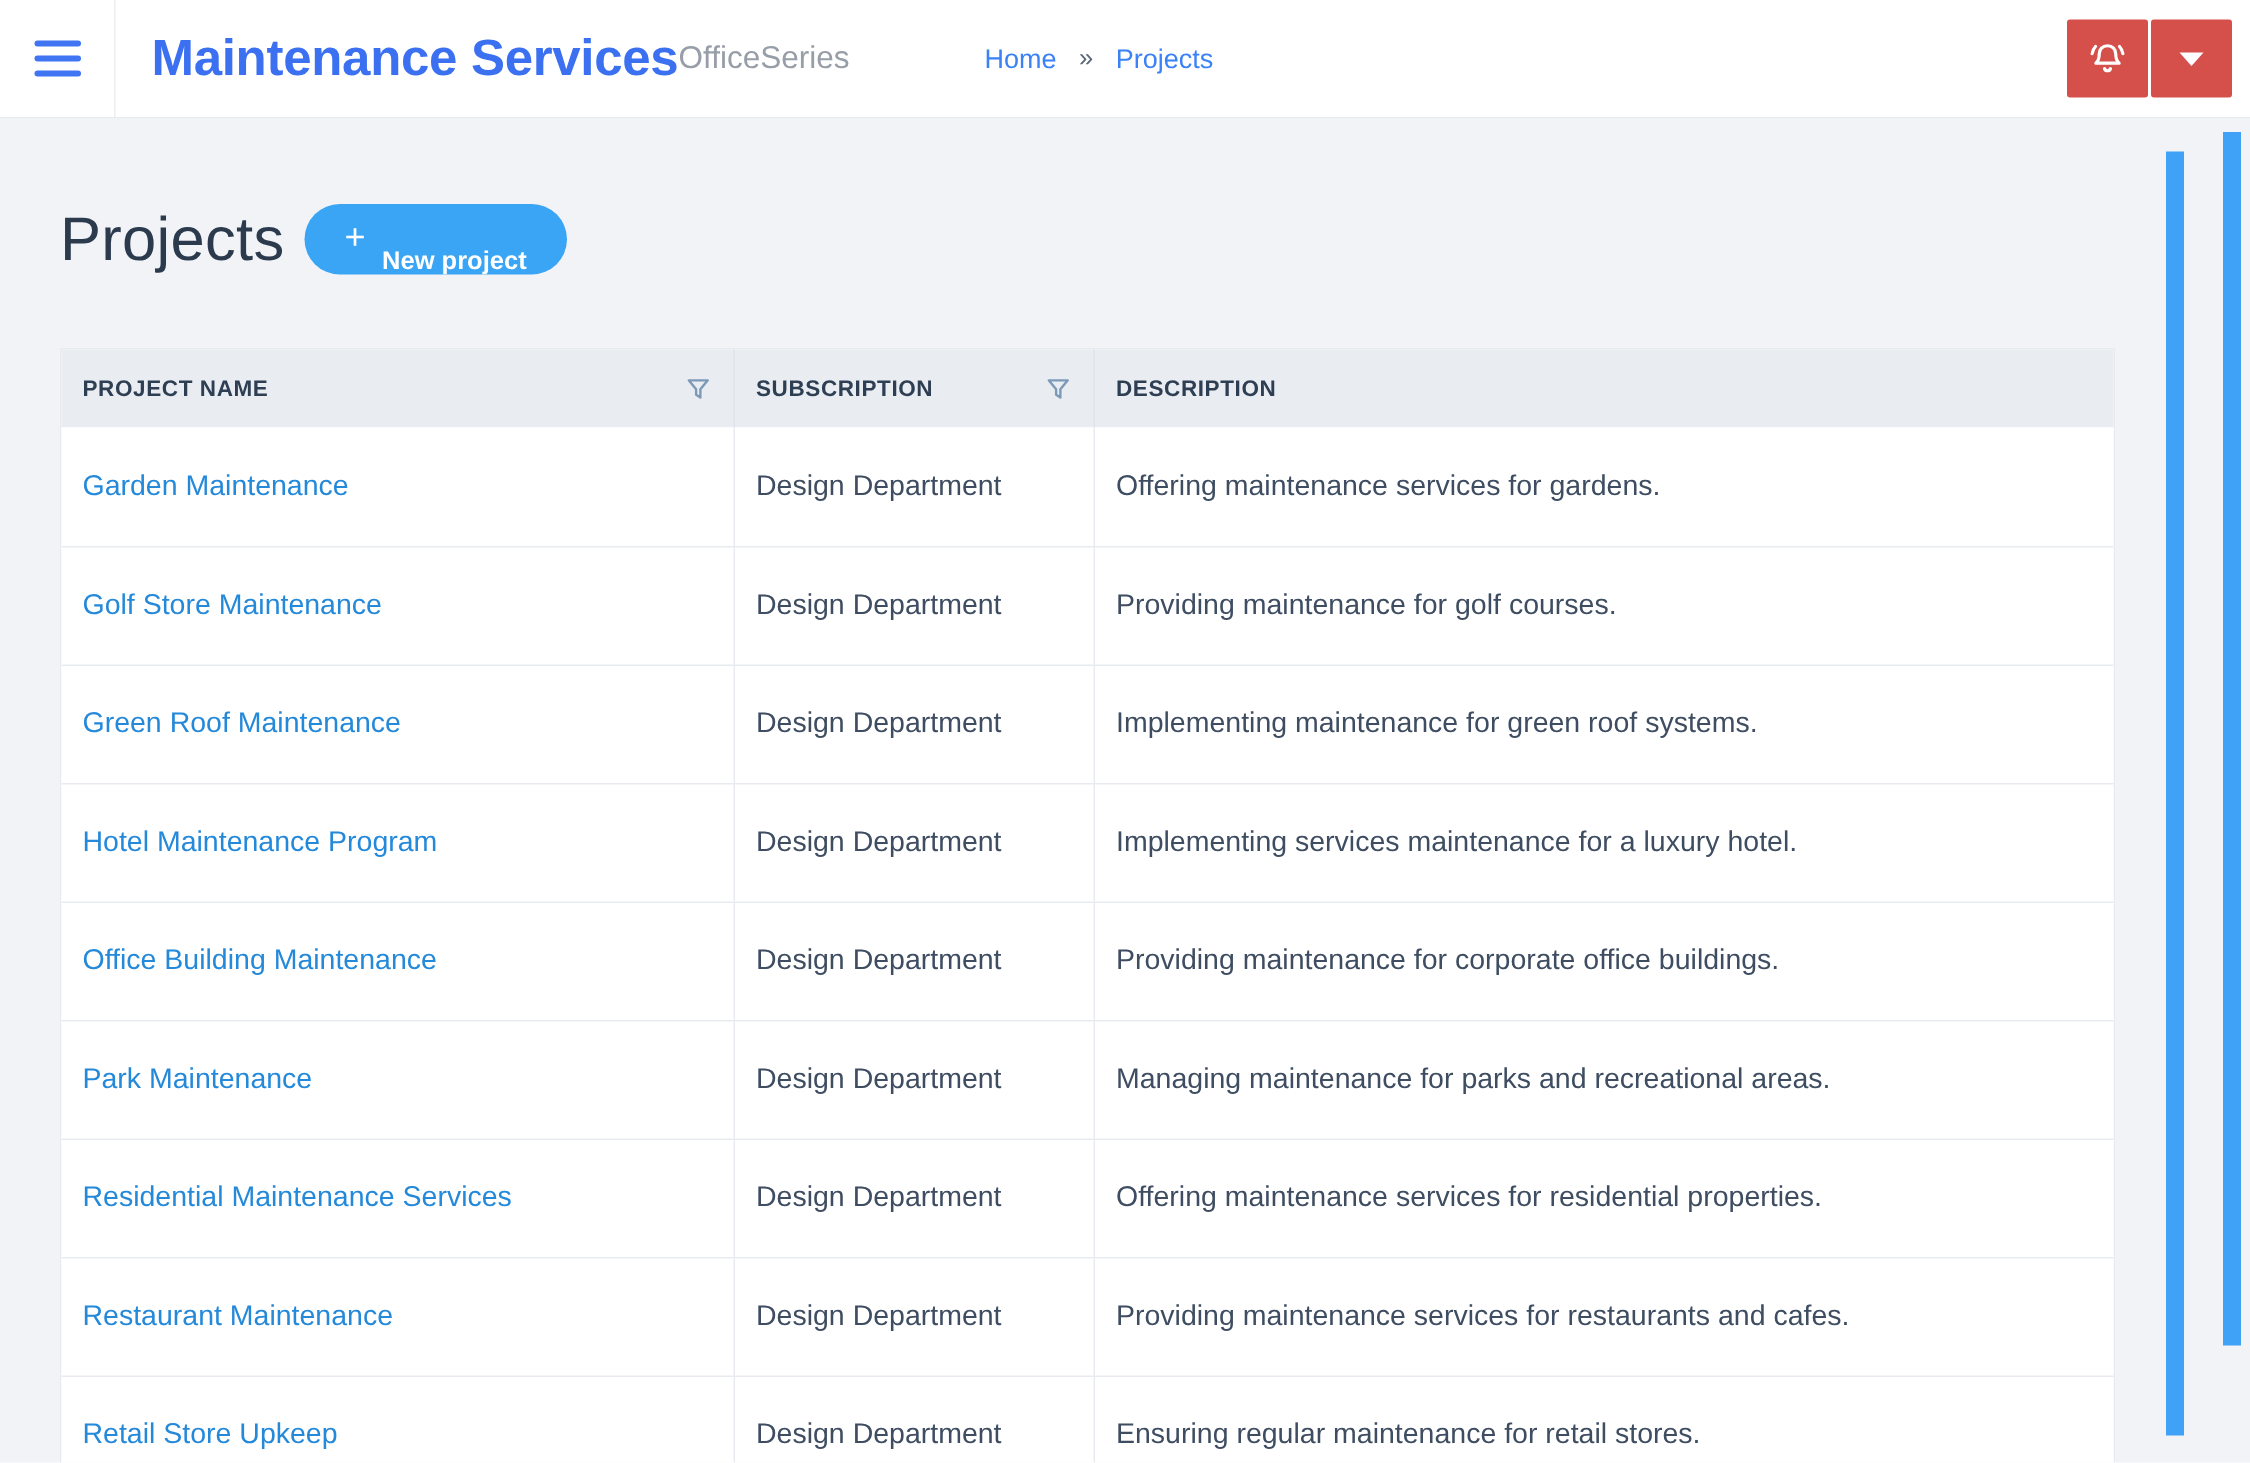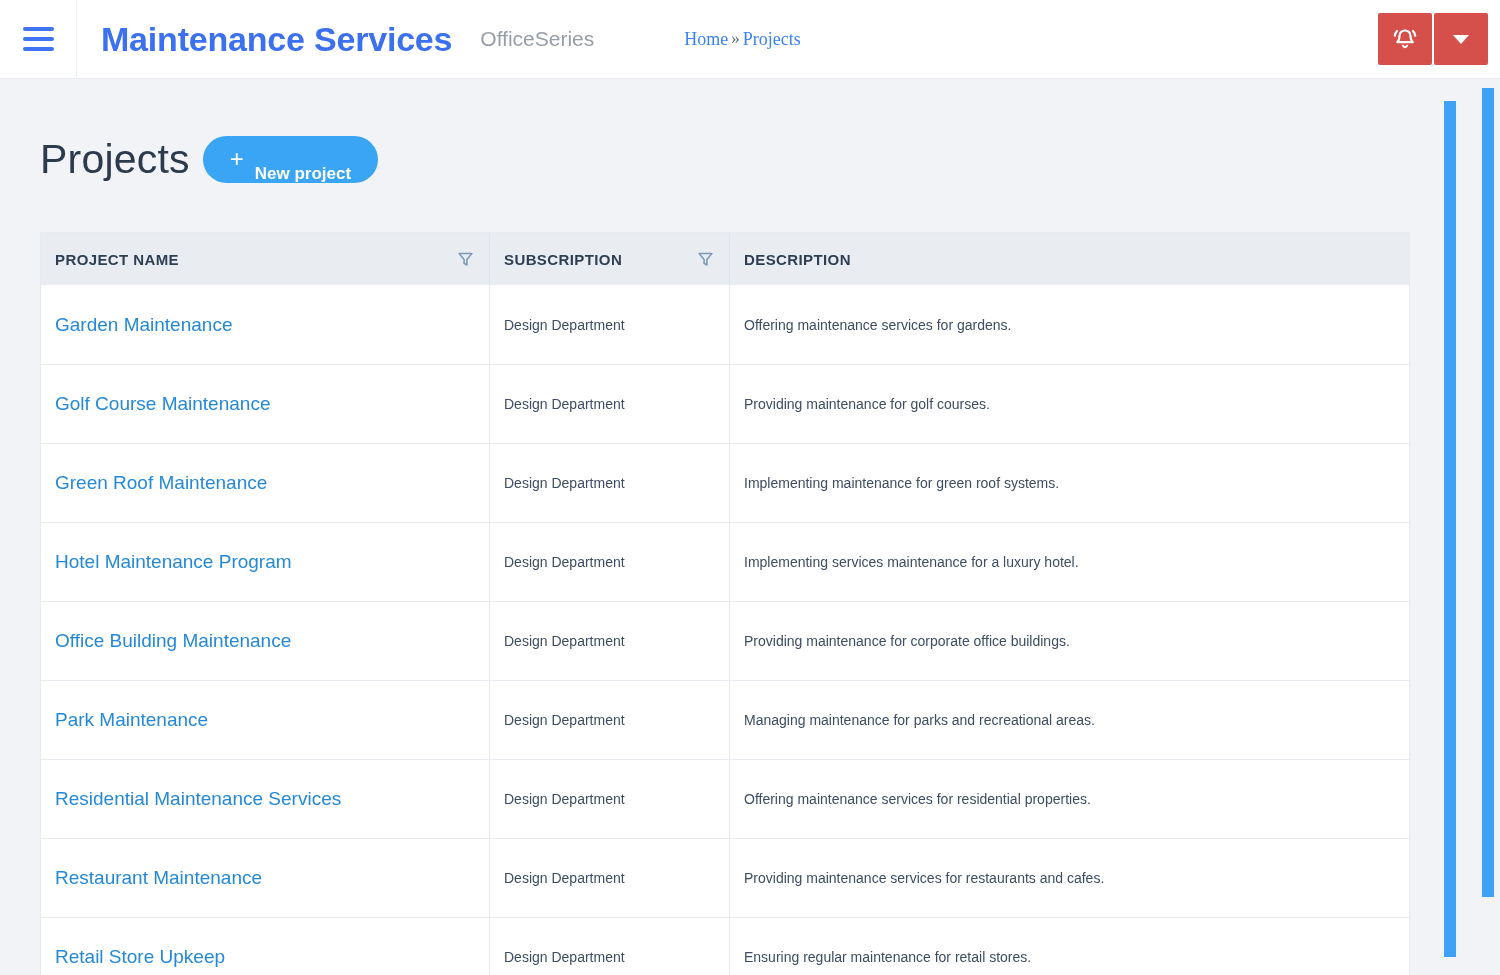--- a/index.html
+++ b/index.html
@@ -41,29 +41,27 @@
   .brand { display: flex; align-items: center; margin-left: 24px; }
   .brand-title {
     font-size: 34px;
     font-weight: 700;
     color: #3b70f1;
     letter-spacing: -0.2px;
   }
   .brand-suite {
     font-size: 21px;
     color: #979ea8;
-    margin-left: 28px;
   }
   .breadcrumb {
     margin-left: 90px;
     font-size: 18px;
     display: flex;
     align-items: flex-start;
-    gap: 3px;
-    font-family: Liberation Serif, serif;
+    gap: 15px;
   }
   .breadcrumb a { color: #3b82f6; text-decoration: none; cursor: pointer; }
   .breadcrumb .sep { color: #5a6678; font-size: 17px; }
   .topbar-spacer { flex: 1; }
   .topbar-actions { display: flex; gap: 2px; margin-right: 12px; }
   .action-btn {
     width: 54px;
     height: 52px;
     background: #d5504b;
     border: none;
@@ -146,21 +144,21 @@
     text-align: right;
   }
   .t-body .t-row:first-child { border-top: none; }
   .project-link {
     font-size: 19px;
     color: #2589da;
     text-decoration: none;
     cursor: pointer;
   }
   .cell-text {
-    font-size: 14px;
+    font-size: 19px;
     color: #3e4d61;
   }
 
   
   .scrollbar-thumb {
     position: absolute;
     width: 12px;
     background: #40a2f7;
   }
   .sb-inner { left: 1444px; top: 101px; height: 856px; }
@@ -246,21 +244,21 @@
     <div class="t-cell col-sub">
       <span class="cell-text">Design Department</span>
     </div>
     <div class="t-cell col-desc">
       <span class="cell-text">Offering maintenance services for gardens.</span>
     </div>
   </div>
 
   <div class="t-row">
     <div class="t-cell col-name">
-      <a class="project-link">Golf Course Maintenance</a>
+      <a class="project-link">Golf Store Maintenance</a>
     </div>
     <div class="t-cell col-sub">
       <span class="cell-text">Design Department</span>
     </div>
     <div class="t-cell col-desc">
       <span class="cell-text">Providing maintenance for golf courses.</span>
     </div>
   </div>
 
   <div class="t-row">

